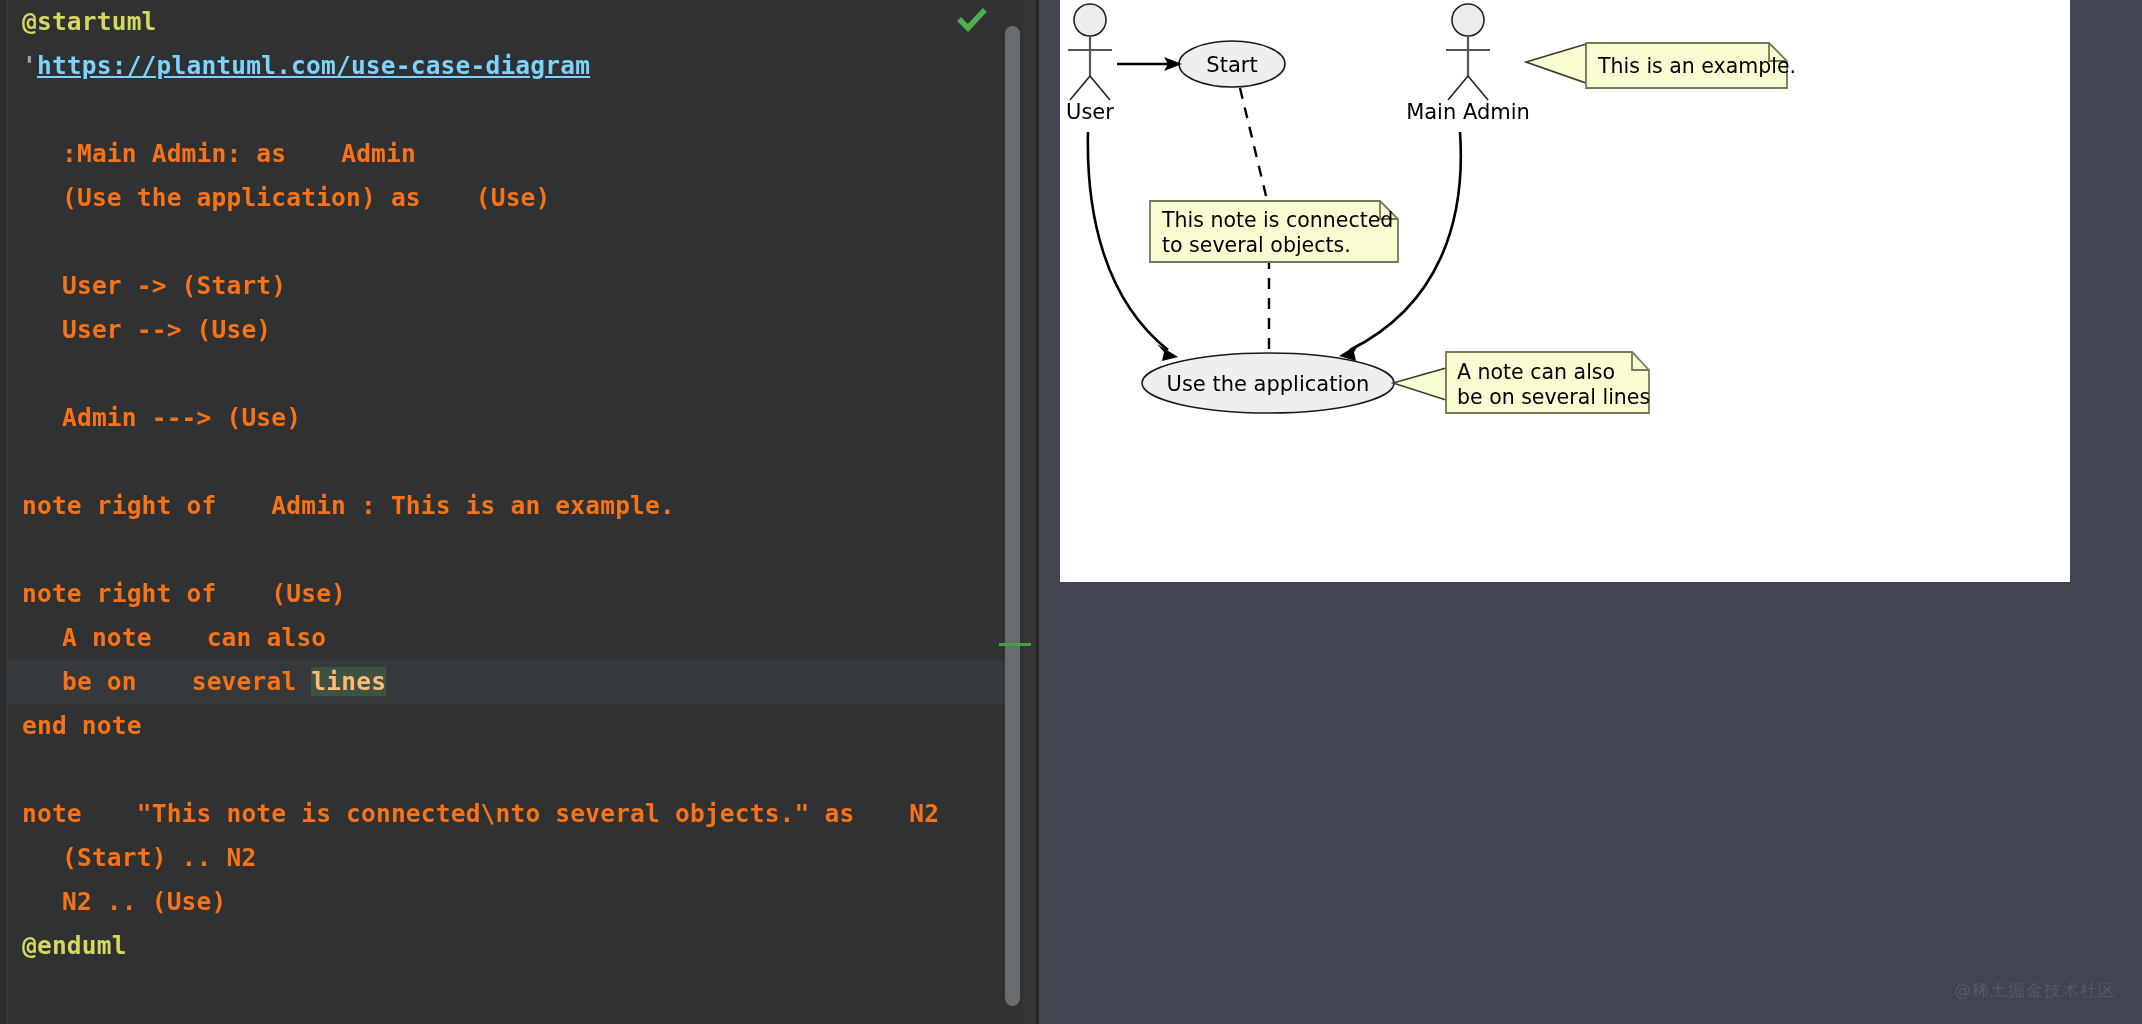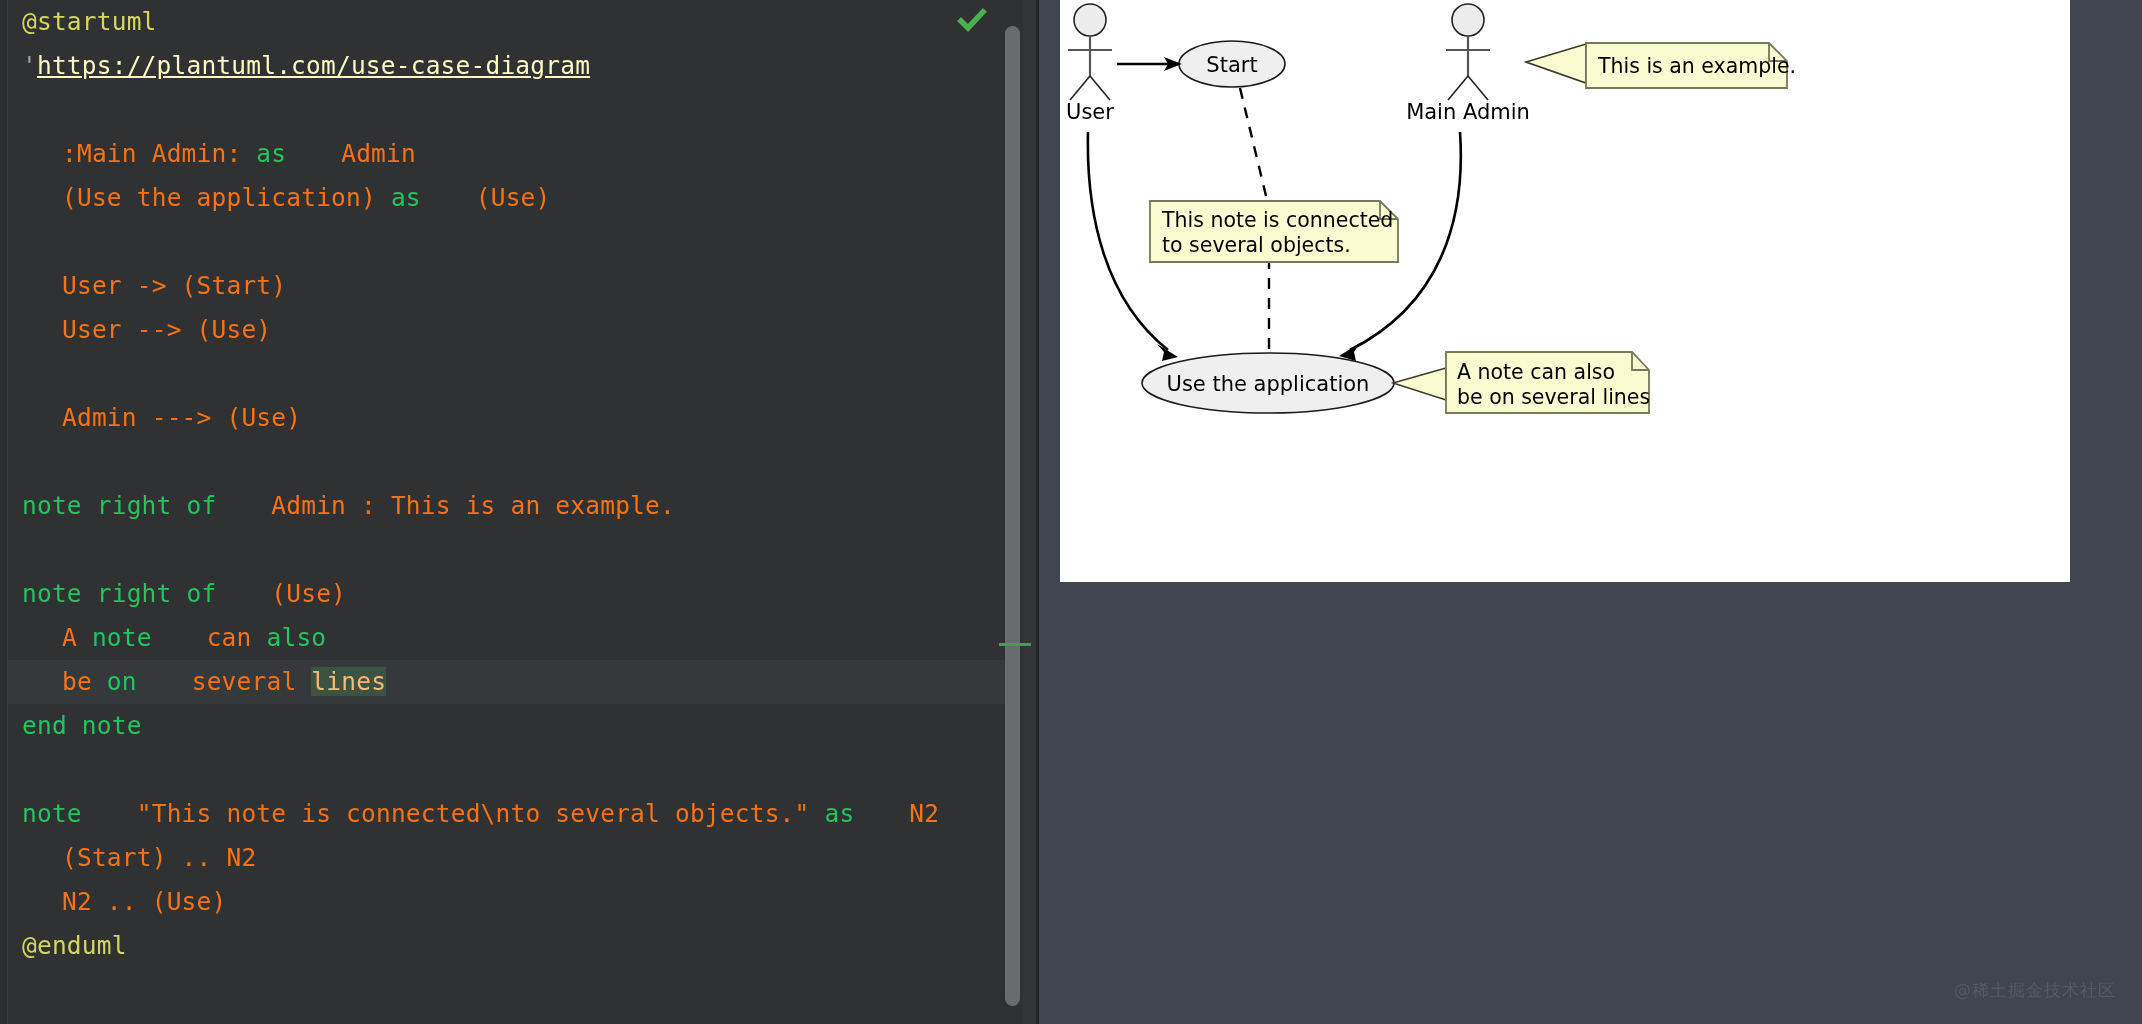--- a/index.html
+++ b/index.html
@@ -19,20 +19,21 @@
   }
 
   
   .editor-pane {
     position: relative;
     width: 1039px;
     height: 1024px;
     background: #2f3133;
     overflow: hidden;
     flex: 0 0 1039px;
+    font-weight: bold;
   }
   .editor-gutter {
     position: absolute;
     left: 0; top: 0;
     width: 8px; height: 1024px;
     background: #2b2d2f;
     border-right: 1px solid #3a3d40;
   }
   .code-area {
     position: absolute;
@@ -49,23 +50,23 @@
   .code-line {
     position: relative;
     height: 44px;
     padding-left: 14px;
     letter-spacing: 0.2px;
   }
   .code-line.current {
     background: #36393b;
   }
   .tok-tag     { color: #d5d85c; }
-  .tok-comment { color: #fef9c3; text-decoration: underline; }
+  .tok-comment { color: #7dd3fc; text-decoration: underline; }
   .tok-quote   { color: #9aa3b0; text-decoration: none; }
-  .tok-kw      { color: #22c55e; }
+  .tok-kw      { color: #f97316; }
   .tok-plain   { color: #f97316; margin-left: 40px; }
   .tok-sel     { background: #3c5342; color: #fdba74; }
 
   .check-icon {
     position: absolute;
     right: 52px; top: 6px;
     width: 30px; height: 30px;
     z-index: 5;
   }
   .scrollbar-track {

